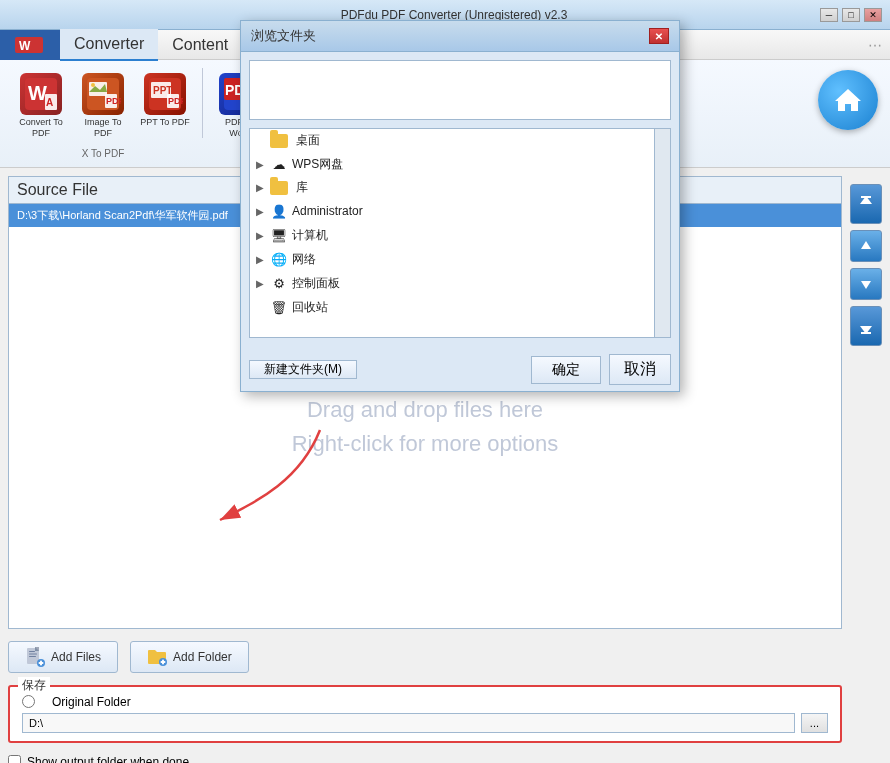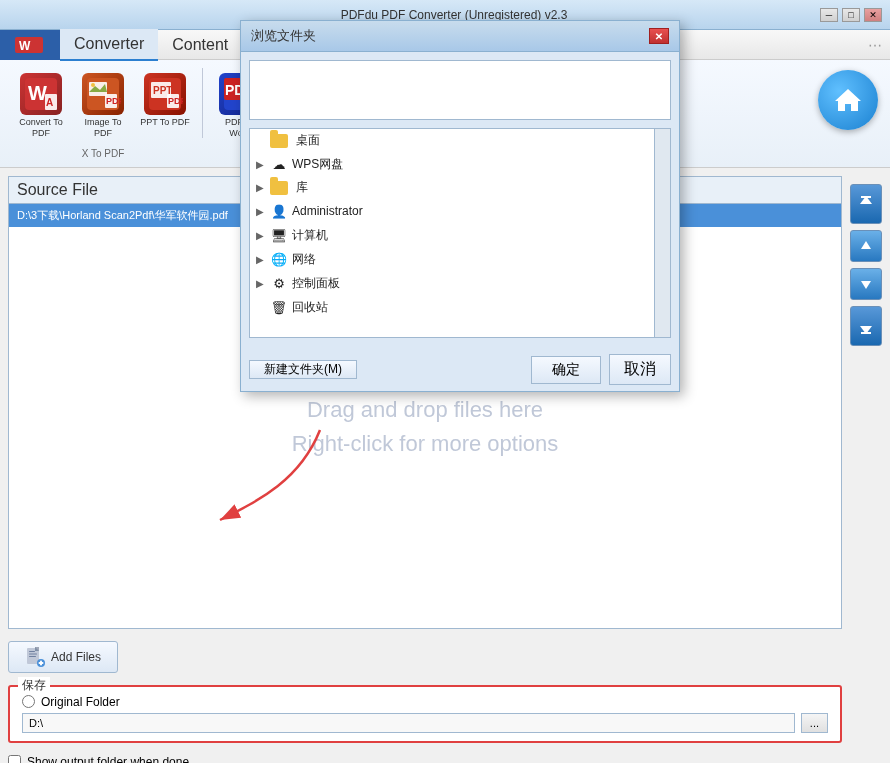--- a/index.html
+++ b/index.html
@@ -247,21 +247,21 @@
       top: -10px;
       left: 8px;
       background: white;
       padding: 0 4px;
       font-size: 12px;
       color: #333;
     }
     .radio-row {
       display: flex;
       align-items: center;
-      gap: 6px;
+      gap: 17px;
       margin-bottom: 4px;
     }
     .radio-row input[type=radio] { accent-color: #2c7fd0; }
     .folder-input-row {
       display: flex;
       gap: 6px;
       align-items: center;
     }
     .folder-input {
       flex: 1;
@@ -626,20 +626,29 @@
           <polygon points="10,0 14,4 14,4 10,4" fill="#8090a8"></polygon>
           <rect x="4" y="4" width="6" height="1" rx="0.5" fill="#7080a0"></rect>
           <rect x="4" y="6.5" width="8" height="1" rx="0.5" fill="#7080a0"></rect>
           <rect x="4" y="9" width="7" height="1" rx="0.5" fill="#7080a0"></rect>
           <rect x="12" y="12" width="8" height="8" rx="4" fill="#4a90d9"></rect>
           <rect x="15" y="13.5" width="2" height="5" rx="1" fill="white"></rect>
           <rect x="13.5" y="15" width="5" height="2" rx="1" fill="white"></rect>
         </svg>
         <span>Add Files</span>
       </button>
+      <button class="add-btn">
+        <svg width="20" height="20" viewBox="0 0 20 20">
+          <path d="M1 4 Q1 3 2 3 L8 3 L10 5 L18 5 Q19 5 19 6 L19 16 Q19 17 18 17 L2 17 Q1 17 1 16 Z" fill="#f0c040"></path>
+          <rect x="12" y="11" width="8" height="8" rx="4" fill="#4a90d9"></rect>
+          <rect x="15" y="12.5" width="2" height="5" rx="1" fill="white"></rect>
+          <rect x="13.5" y="14" width="5" height="2" rx="1" fill="white"></rect>
+        </svg>
+        <span>Add Folder</span>
+      </button>
     </div>
 
     <div class="save-section">
       <div class="save-label">保存</div>
       <div class="radio-row">
         <input type="radio" name="dest" id="orig" style="">
         <label for="orig">Original Folder</label>
       </div>
       <div class="folder-input-row">
         <input class="folder-input" type="text" value="D:\" style="">

